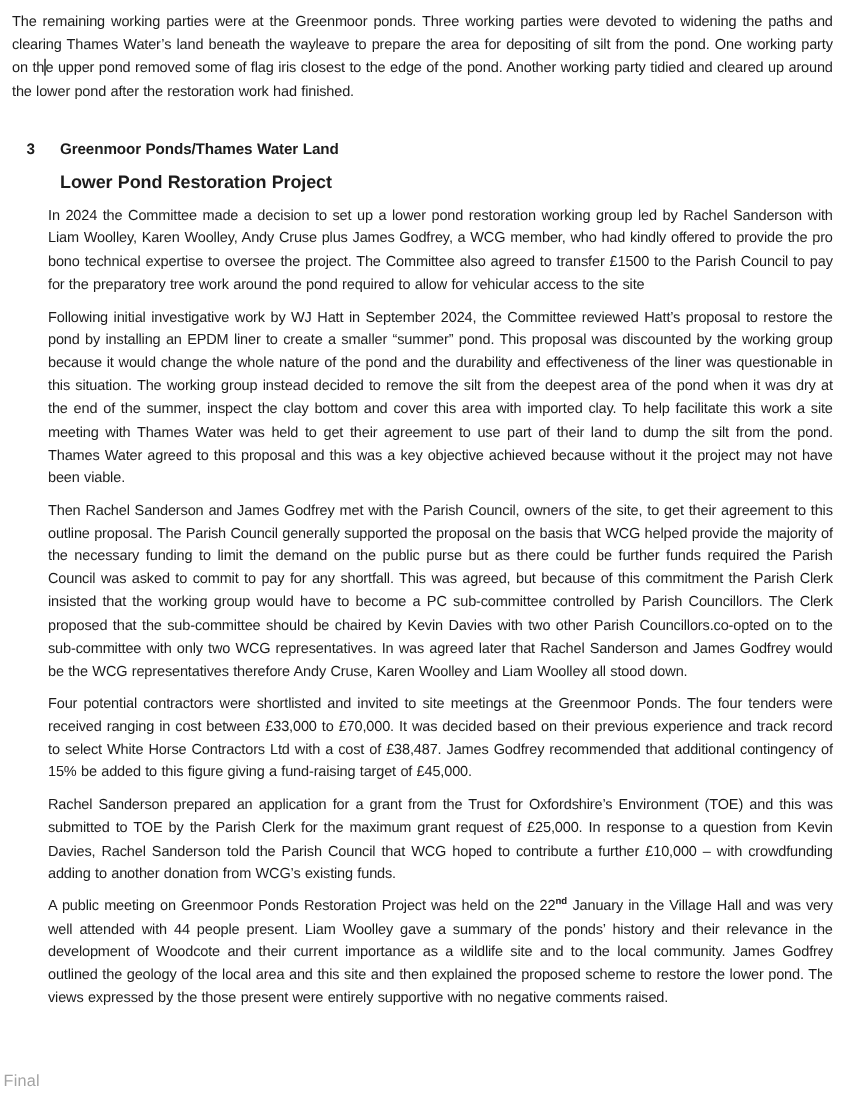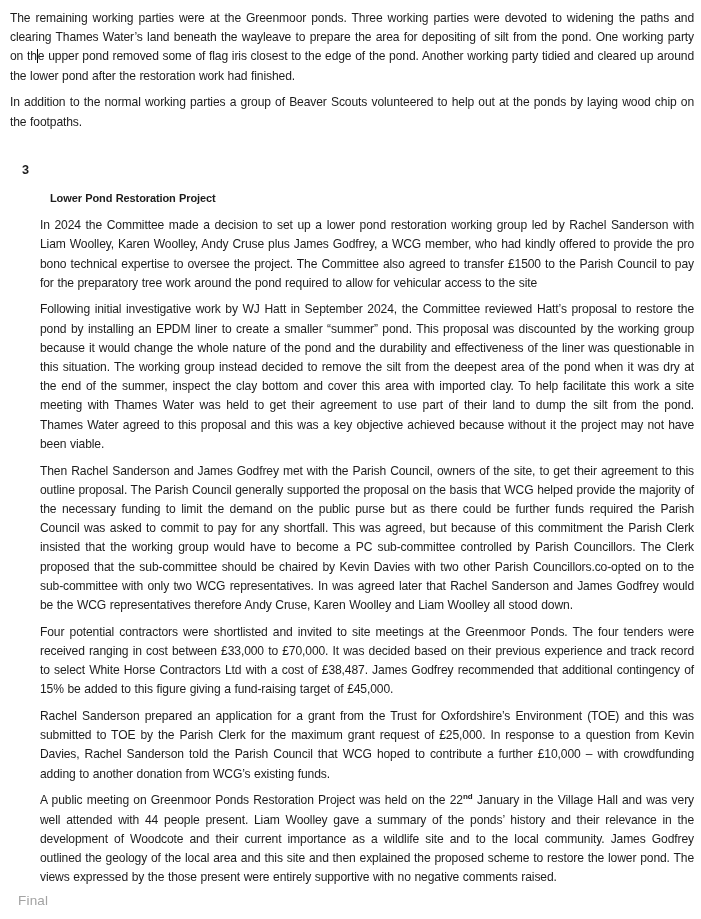--- a/index.html
+++ b/index.html
@@ -28,58 +28,58 @@
   .heading {
     display: flex;
     font-weight: bold;
     font-size: 12.7px;
     margin: 29px 7px 9px 22px;
     letter-spacing: -0.1px;
   }
   .h-num { flex: 0 0 28px; width: 28px; }
   .subheading {
     font-weight: bold;
-    font-size: 11px;
+    font-size: 15px;
     margin: 0 7px 8px 50px;
     letter-spacing: -0.1px;
   }
   .caret {
     display: inline-block;
     width: 0;
     height: 14px;
     border-left: 1.3px solid #000;
     vertical-align: -2.5px;
   }
   sup.ord {
     font-size: 8px;
     vertical-align: super;
     line-height: 0;
     letter-spacing: 0;
     font-weight: bold;
   }
   .footer {
     position: absolute;
-    left: 18px;
+    left: 3px;
     top: 891px;
     color: #a3a3a3;
     font-size: 13.5px;
     letter-spacing: 0.2px;
   }
 </style>
 </head>
 <body>
 
 <div class="page">
 
   <p class="para intro"><span>The remaining working parties were at the Greenmoor ponds. Three working parties were devoted to widening the paths and clearing Thames Water’s land beneath the wayleave to prepare the area for depositing of silt from the pond. One working party on th</span><span class="caret"></span><span>e upper pond removed some of flag iris closest to the edge of the pond. Another working party tidied and cleared up around the lower pond after the restoration work had finished.</span></p>
 
-  <p class="para intro">In addition to the normal working parties a group of Beaver Scouts volunteered to help out at the ponds by laying wood chip on the footpaths.</p>
 
   <div class="heading">
     <span class="h-num">3</span>
+    <span class="h-text">Greenmoor Ponds/Thames Water Land</span>
   </div>
 
   <div class="subheading">Lower Pond Restoration Project</div>
 
   <p class="para body">In 2024 the Committee made a decision to set up a lower pond restoration working group led by Rachel Sanderson with Liam Woolley, Karen Woolley, Andy Cruse plus James Godfrey, a WCG member, who had kindly offered to provide the pro bono technical expertise to oversee the project. The Committee also agreed to transfer £1500 to the Parish Council to pay for the preparatory tree work around the pond required to allow for vehicular access to the site</p>
 
   <p class="para body">Following initial investigative work by WJ Hatt in September 2024, the Committee reviewed Hatt’s proposal to restore the pond by installing an EPDM liner to create a smaller “summer” pond. This proposal was discounted by the working group because it would change the whole nature of the pond and the durability and effectiveness of the liner was questionable in this situation. The working group instead decided to remove the silt from the deepest area of the pond when it was dry at the end of the summer, inspect the clay bottom and cover this area with imported clay. To help facilitate this work a site meeting with Thames Water was held to get their agreement to use part of their land to dump the silt from the pond. Thames Water agreed to this proposal and this was a key objective achieved because without it the project may not have been viable.</p>
 
   <p class="para body">Then Rachel Sanderson and James Godfrey met with the Parish Council, owners of the site, to get their agreement to this outline proposal. The Parish Council generally supported the proposal on the basis that WCG helped provide the majority of the necessary funding to limit the demand on the public purse but as there could be further funds required the Parish Council was asked to commit to pay for any shortfall. This was agreed, but because of this commitment the Parish Clerk insisted that the working group would have to become a PC sub-committee controlled by Parish Councillors. The Clerk proposed that the sub-committee should be chaired by Kevin Davies with two other Parish Councillors.co-opted on to the sub-committee with only two WCG representatives. In was agreed later that Rachel Sanderson and James Godfrey would be the WCG representatives therefore Andy Cruse, Karen Woolley and Liam Woolley all stood down.</p>
 

